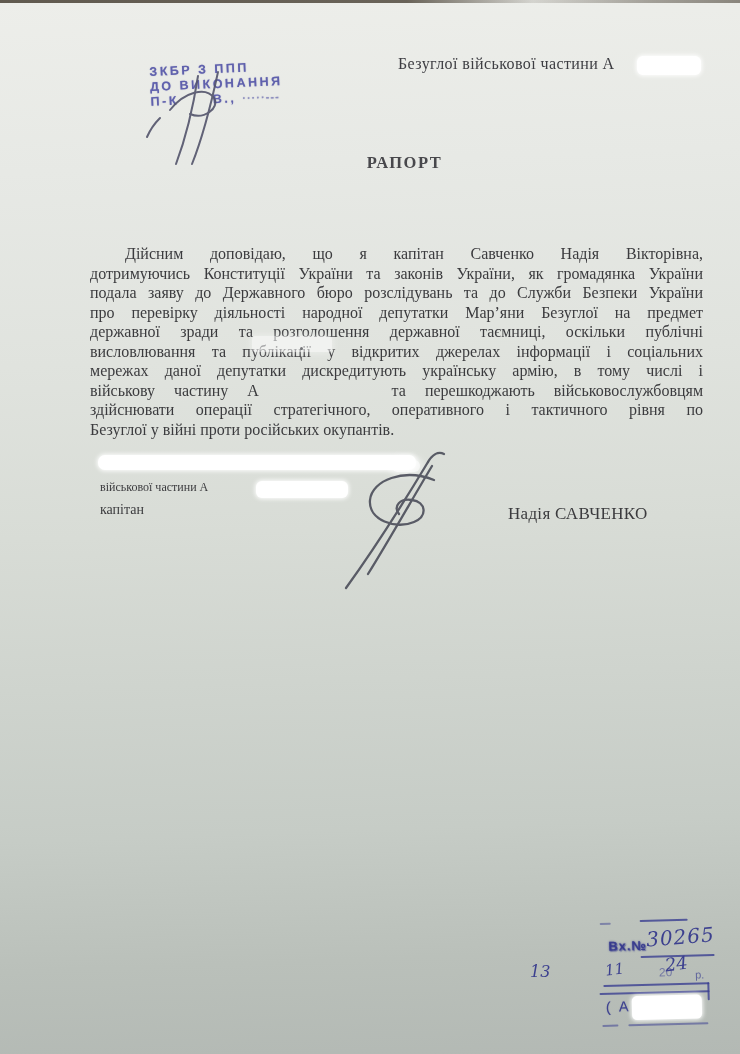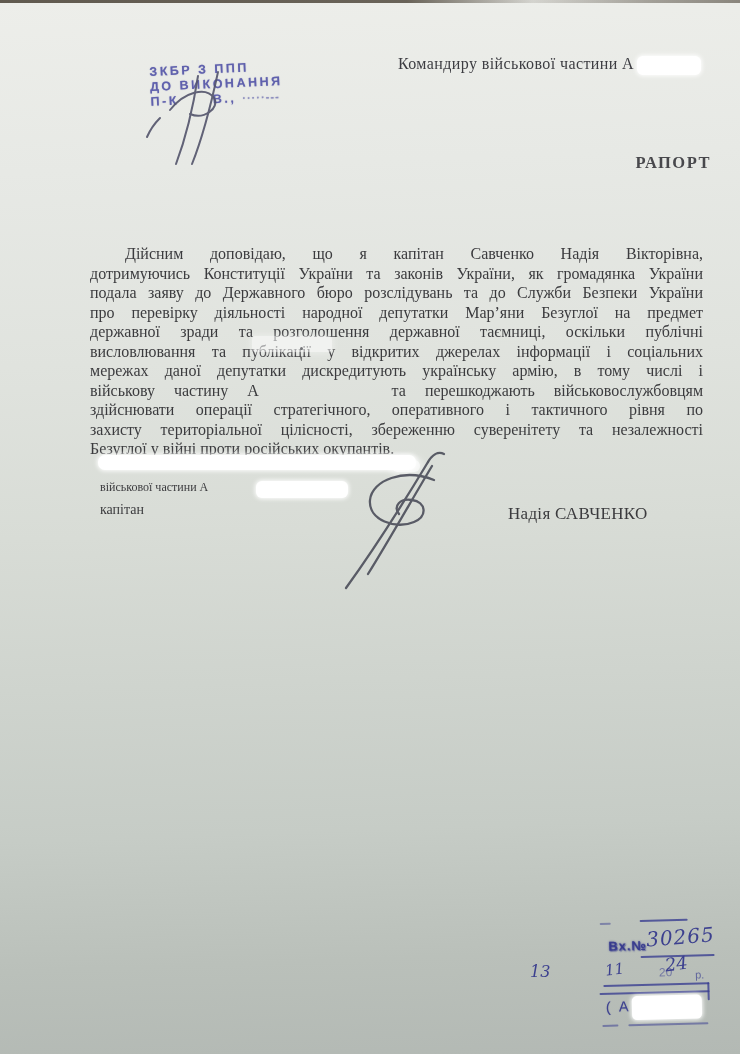--- a/index.html
+++ b/index.html
@@ -14,21 +14,21 @@
     position:absolute;top:0;left:0;width:740px;height:3px;
     background:linear-gradient(90deg, rgba(72,64,52,.85) 0%, rgba(72,64,52,.8) 55%,
       rgba(72,64,52,.15) 72%, rgba(72,64,52,.45) 88%, rgba(72,64,52,.6) 100%);
   }
   
   .recipient{
     position:absolute;left:398px;top:55px;font-size:16px;color:#3d3d42;
     letter-spacing:.4px;white-space:nowrap;
   }
   .title{
-    position:absolute;left:98px;top:153px;width:613px;text-align:right;
+    position:absolute;left:98px;top:153px;width:613px;text-align:center;
     font-size:16.5px;letter-spacing:1.5px;color:#48484c;font-weight:600;
   }
   .body{
     position:absolute;left:90px;top:196px;width:613px;
     font-size:16px;color:#3b3b3e;margin-top:48px;
   }
   .bline{
     line-height:19.5px;height:19.5px;
     text-align:justify;text-align-last:justify;white-space:normal;
   }
@@ -101,36 +101,35 @@
 
   <svg class="sig" style="left:140px;top:58px;" width="150" height="115" viewBox="0 0 150 115">
     <g fill="none" stroke="#53546b" stroke-width="2" stroke-linecap="round" opacity=".9">
       <path d="M30,52 C44,34 66,28 74,40 C80,50 64,62 50,56"></path>
       <path d="M58,18 C54,44 48,74 36,106"></path>
       <path d="M78,14 C72,42 64,76 52,106"></path>
       <path d="M20,60 C14,66 10,72 7,79"></path>
     </g>
   </svg>
 
-  <div class="recipient">Командиру військової частини А</div>
+  <div class="recipient">Безуглої військової частини А</div>
   <div class="redact" style="left:637px;top:56px;width:64px;height:19px;"></div>
 
   <div class="title">РАПОРТ</div>
 
   <div class="body">
     <div class="bline indent">Дійсним доповідаю, що я капітан Савченко Надія Вікторівна,</div>
     <div class="bline">дотримуючись Конституції України та законів України, як громадянка України</div>
     <div class="bline">подала заяву до Державного бюро розслідувань та до Служби Безпеки України</div>
     <div class="bline">про перевірку діяльності народної депутатки Мар’яни Безуглої на предмет</div>
     <div class="bline">державної зради та розголошення державної таємниці, оскільки публічні</div>
     <div class="bline">висловлювання та публікації у відкритих джерелах інформації і соціальних</div>
     <div class="bline">мережах даної депутатки дискредитують українську армію, в тому числі і</div>
     <div class="bline">військову частину А&nbsp;&nbsp;&nbsp;&nbsp;&nbsp;&nbsp; та перешкоджають військовослужбовцям</div>
     <div class="bline">здійснювати операції стратегічного, оперативного і тактичного рівня по</div>
-    <div class="bline">захисту територіальної цілісності, збереженню суверенітету та незалежності</div>
     <div class="bline last">Безуглої у війні проти російських окупантів.</div>
   </div>
   <div class="line8-blob"></div>
   <div class="line8-dot"></div>
 
   <div class="redact" style="left:98px;top:455px;width:318px;height:15px;border-radius:7px;"></div>
   <div class="redact soft" style="left:392px;top:460px;width:28px;height:12px;"></div>
   <div class="signoff-unit">військової частини А</div>
   <div class="redact" style="left:256px;top:481px;width:92px;height:17px;"></div>
   <div class="signoff-rank">капітан</div>

